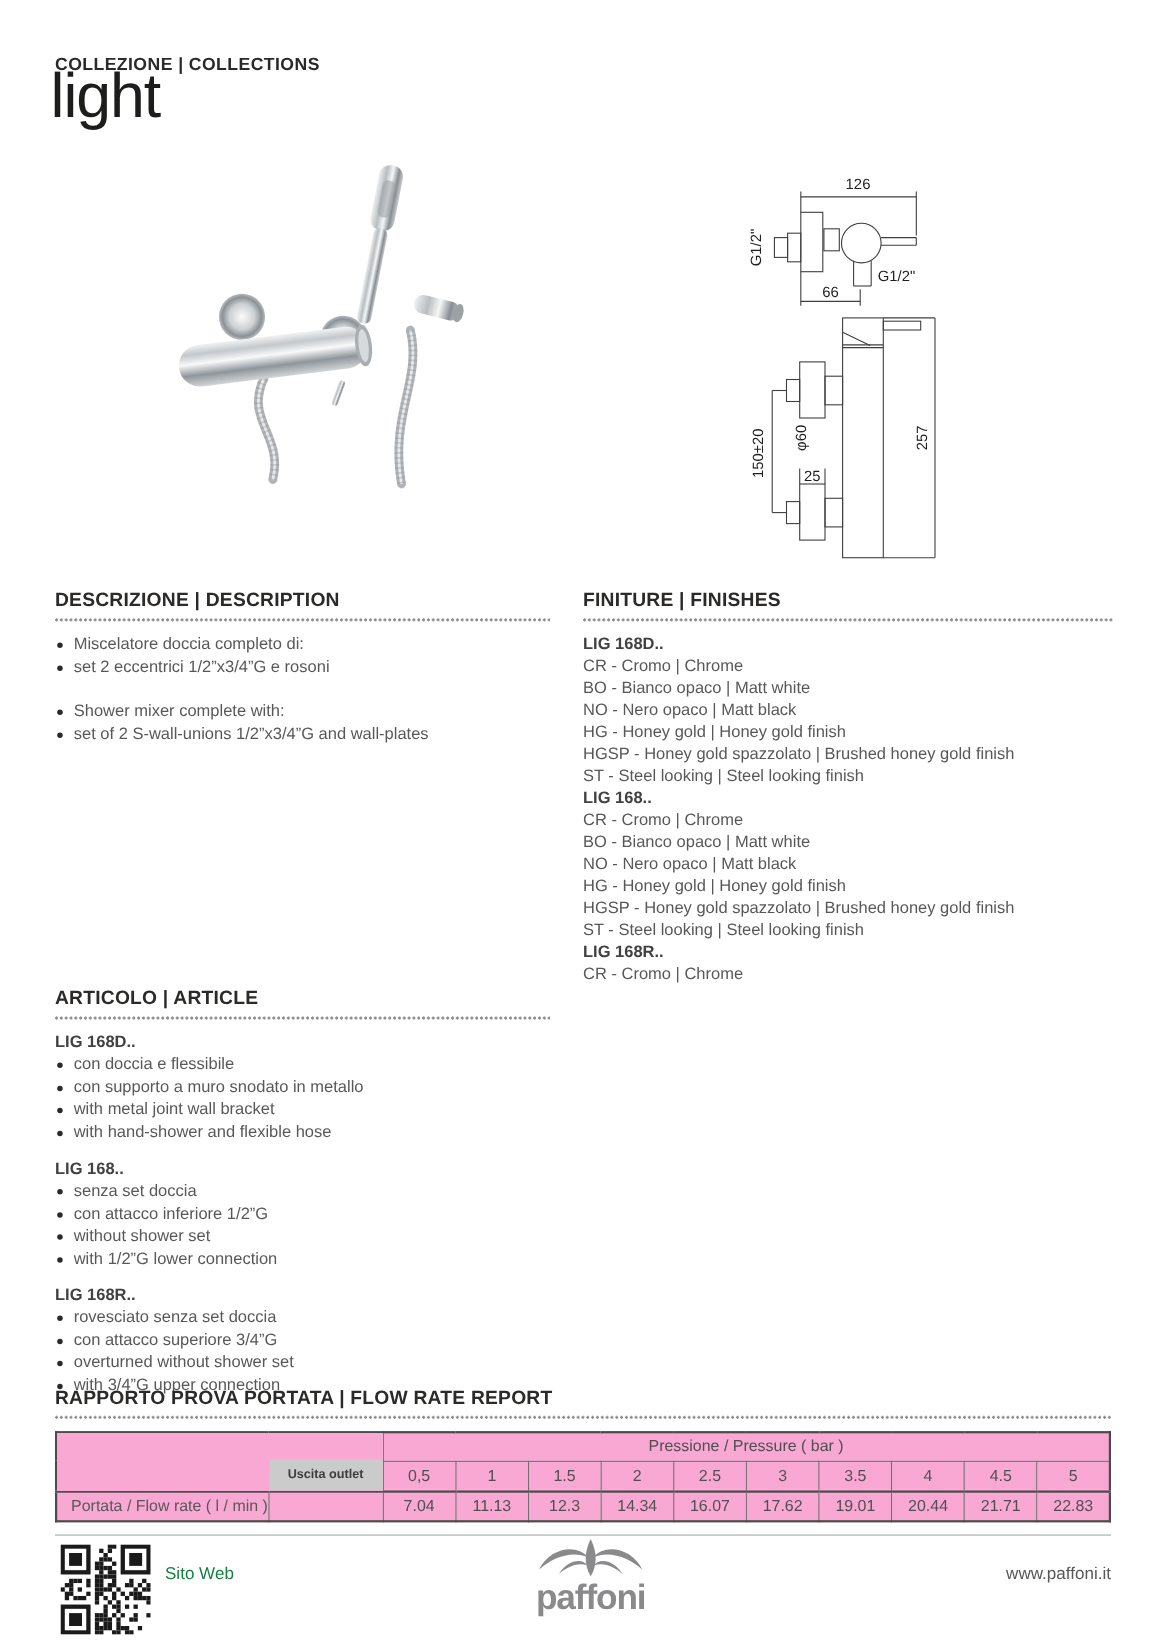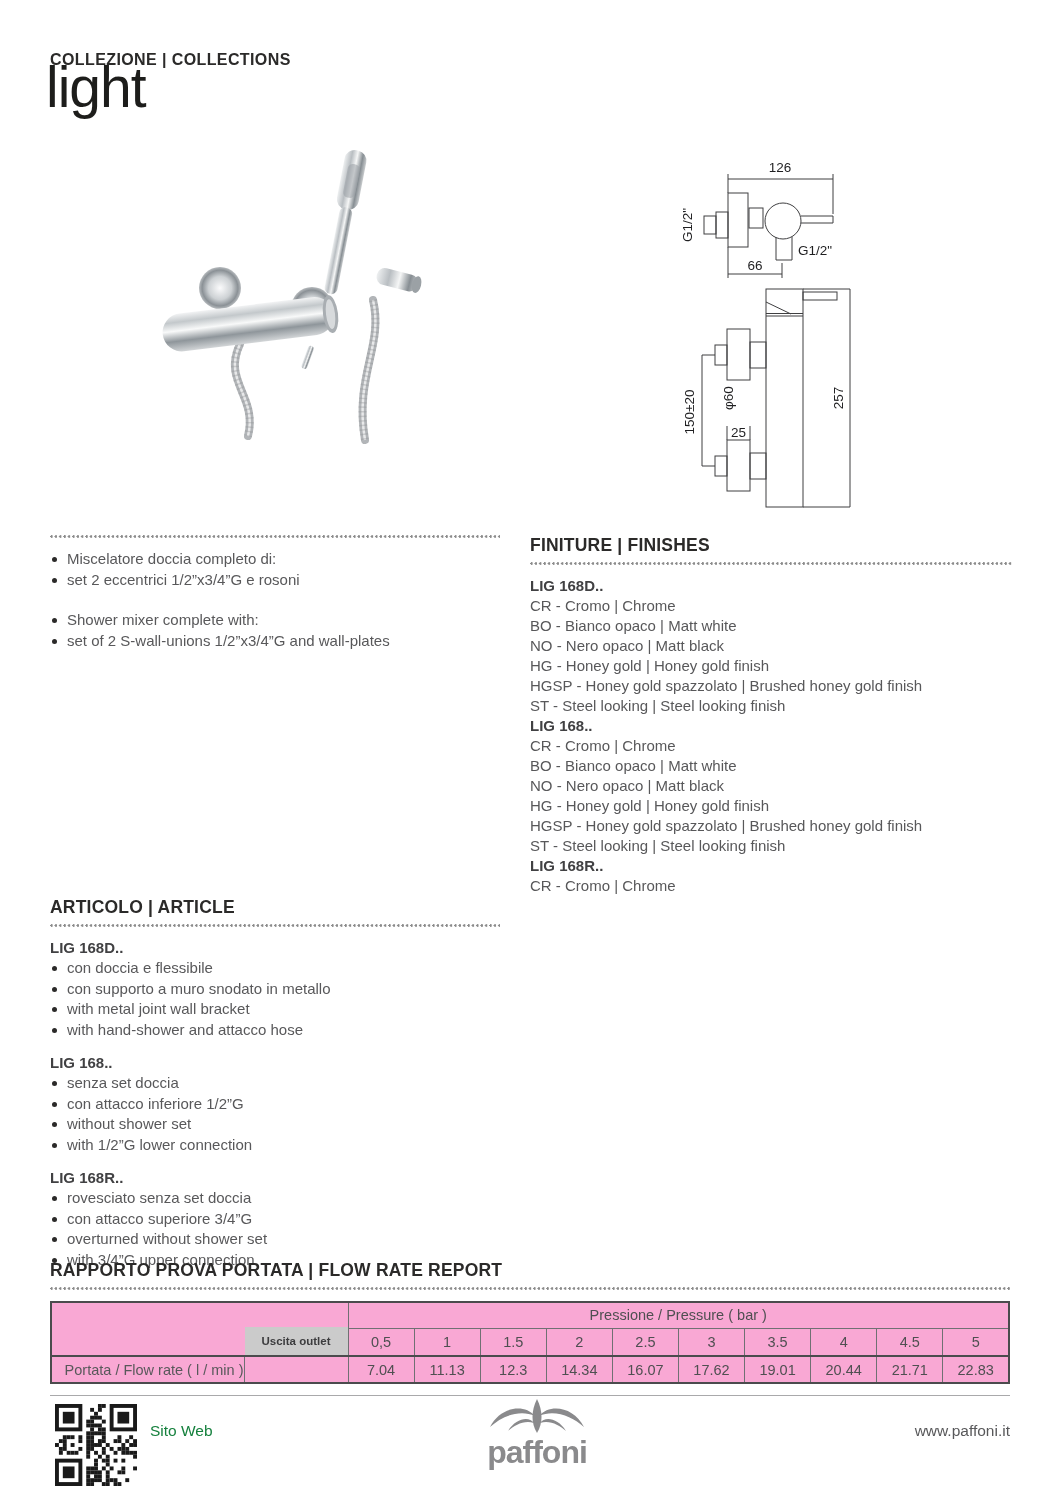--- a/index.html
+++ b/index.html
@@ -160,20 +160,21 @@
       <line x1="67" y1="276" x2="67" y2="290"></line>
       <line x1="90" y1="276" x2="90" y2="290"></line>
     </g>
     <text class="dim-label" x="34" y="262" text-anchor="middle" transform="rotate(-90 34 262)">150±20</text>
     <text class="dim-label" x="73" y="248" text-anchor="middle" transform="rotate(-90 73 248)">φ60</text>
     <text class="dim-label" x="78.5" y="287" text-anchor="middle">25</text>
     <text class="dim-label" x="183" y="248" text-anchor="middle" transform="rotate(-90 183 248)">257</text>
   </svg>
 
   <div class="section" style="left:50px; top:535px; width:450px;">
+    <h2 class="sec-title">DESCRIZIONE | DESCRIPTION</h2>
     <div class="rule"></div>
     <ul class="blist">
       <li>Miscelatore doccia completo di:</li>
       <li>set 2 eccentrici 1/2”x3/4”G e rosoni</li>
     </ul>
     <div class="gap"></div>
     <ul class="blist">
       <li>Shower mixer complete with:</li>
       <li>set of 2 S-wall-unions 1/2”x3/4”G and wall-plates</li>
     </ul>
@@ -201,21 +202,21 @@
   </div>
 
   <div class="section" style="left:50px; top:897px; width:450px;">
     <h2 class="sec-title">ARTICOLO | ARTICLE</h2>
     <div class="rule"></div>
     <p class="code">LIG 168D..</p>
     <ul class="blist">
       <li>con doccia e flessibile</li>
       <li>con supporto a muro snodato in metallo</li>
       <li>with metal joint wall bracket</li>
-      <li>with hand-shower and attacco hose</li>
+      <li>with hand-shower and flexible hose</li>
     </ul>
     <p class="code mt9" style="margin-top:13px;">LIG 168..</p>
     <ul class="blist">
       <li>senza set doccia</li>
       <li>con attacco inferiore 1/2”G</li>
       <li>without shower set</li>
       <li>with 1/2”G lower connection</li>
     </ul>
     <p class="code" style="margin-top:13px;">LIG 168R..</p>
     <ul class="blist">

